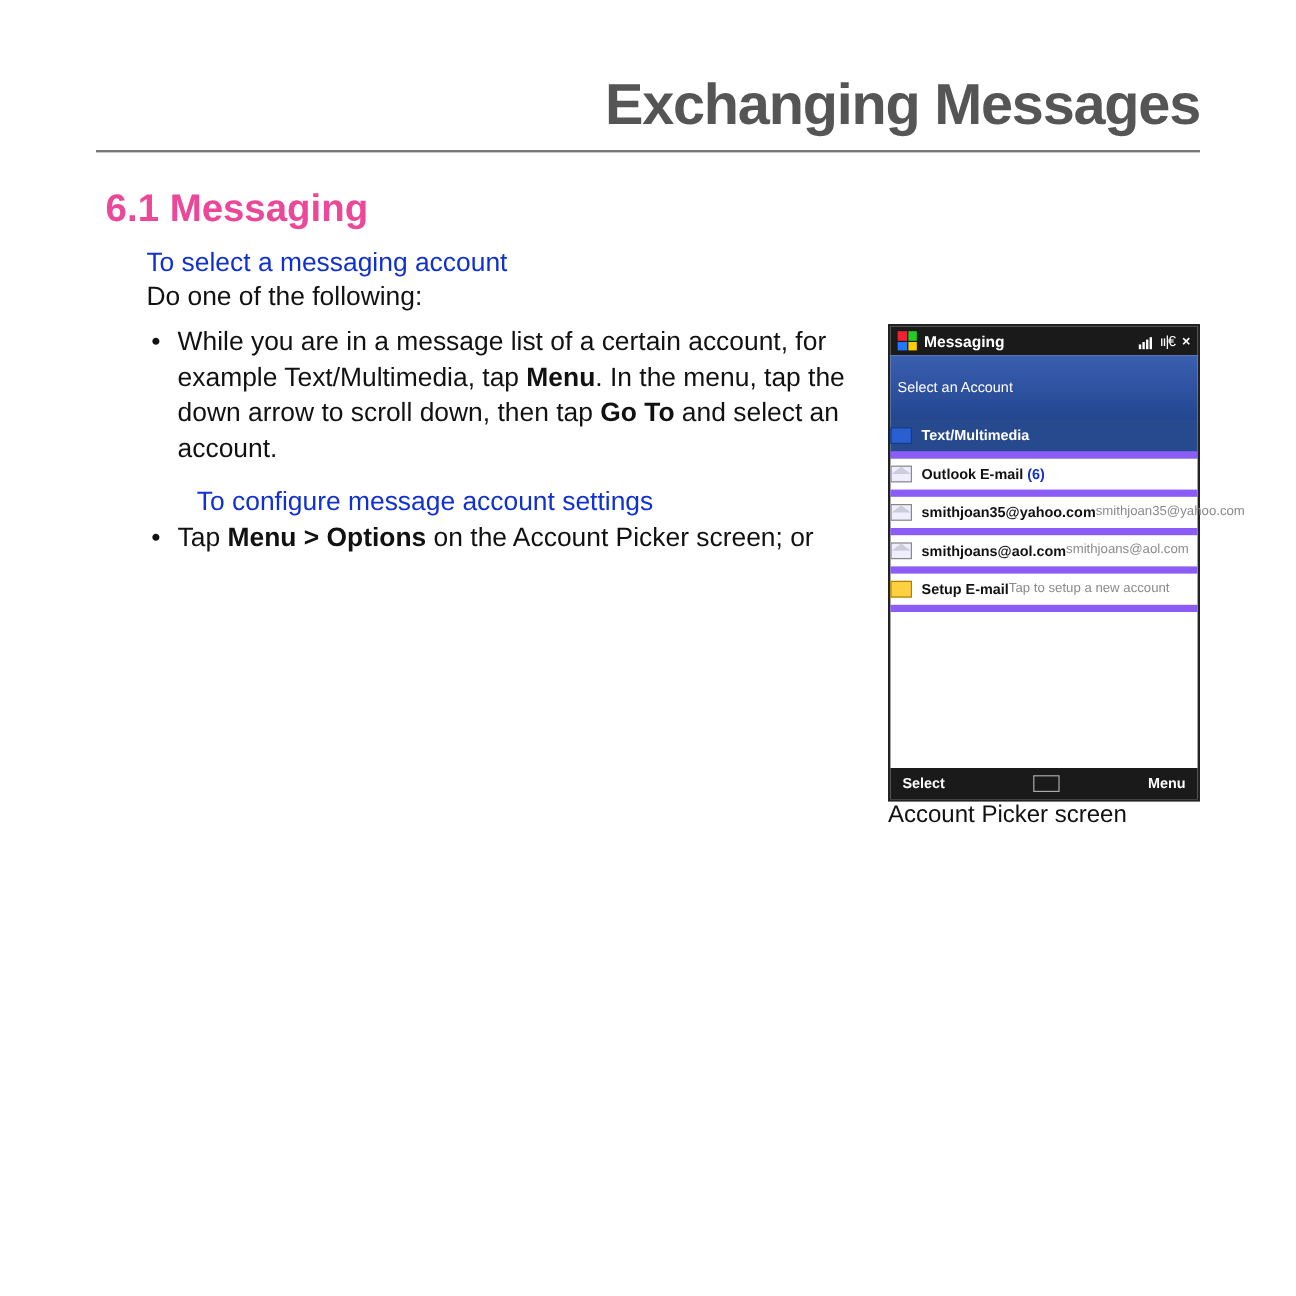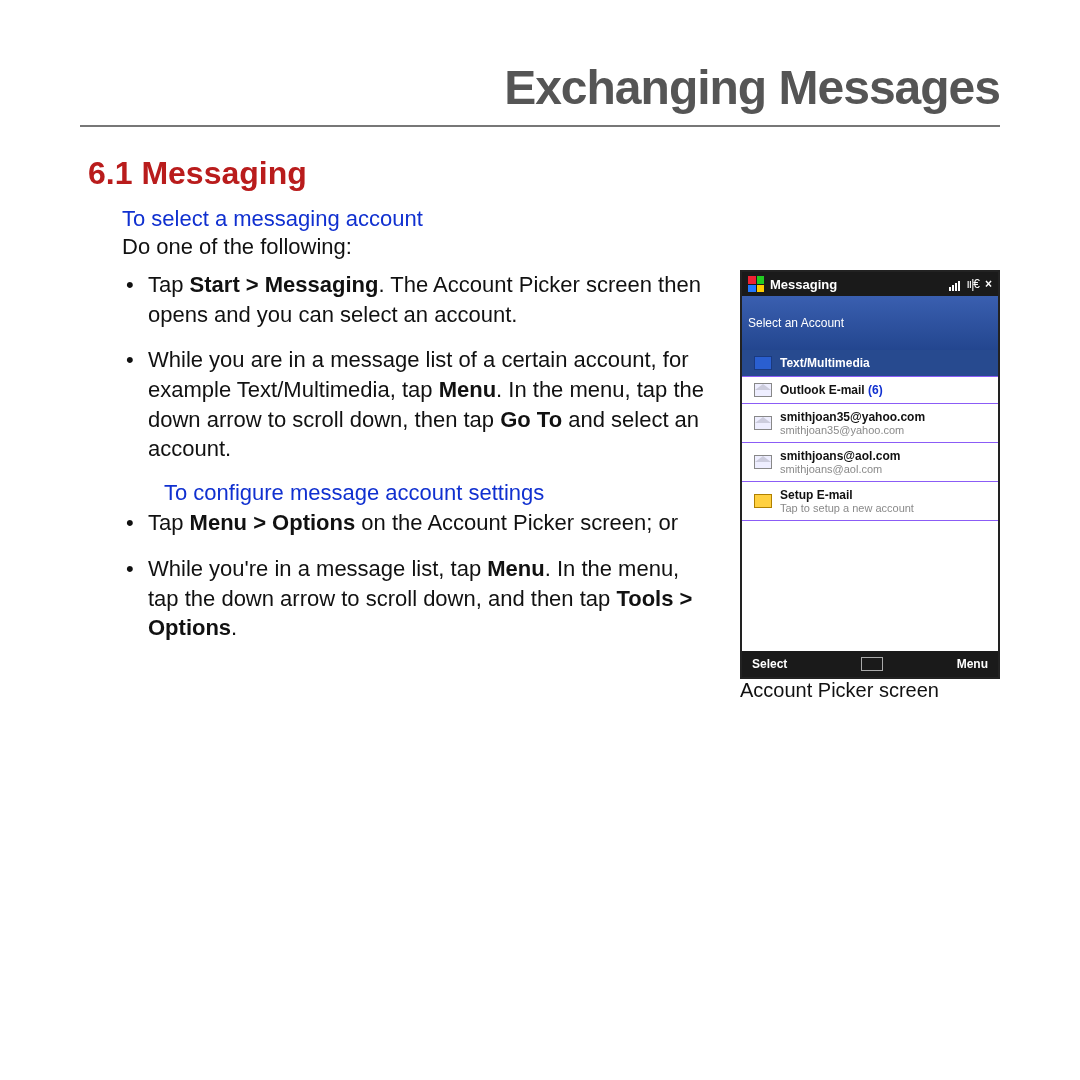--- a/index.html
+++ b/index.html
@@ -1,45 +1,45 @@
 <!DOCTYPE html>
 <html><head>
 <meta charset="utf-8">
 <style>
   html,body{margin:0;padding:0;width:1080px;height:1080px;background:#fff;font-family:"Segoe UI",Arial,sans-serif;color:#111}
   .page{padding:60px 80px 40px 80px}
   .chapter-title{font-size:78px;font-weight:700;color:#555;text-align:right;margin:0 0 8px 0;letter-spacing:-1px}
   .chapter-sub{font-size:48px;font-weight:700;color:#555;text-align:right;margin:0 0 10px 0;letter-spacing:-1px}
   .rule{border:none;border-top:2px solid #777;margin:0 0 28px 0}
-  .section-head{font-size:32px;font-weight:700;color:#b91c1c;margin:0 0 14px 8px}
+  .section-head{font-size:32px;font-weight:700;color:#ec4899;margin:0 0 14px 8px}
   .body-text{font-size:22px;line-height:1.35;margin:0 0 18px 42px}
   .sub-head{font-size:22px;font-weight:400;color:#1030d0;margin:6px 0 2px 42px}
   .lead-in{font-size:22px;margin:0 0 10px 42px}
   .columns{display:flex;gap:28px;align-items:flex-start;margin-left:42px}
   .col-left{flex:1}
   ul.bullets{list-style:none;padding:0;margin:0}
   ul.bullets li{position:relative;padding-left:26px;font-size:22px;line-height:1.35;margin-bottom:16px}
   ul.bullets li::before{content:"•";position:absolute;left:4px;top:0;font-size:22px}
   .bold{font-weight:700}
   
   .phone{width:256px;border:2px solid #222;background:#fff;font-family:Tahoma,Arial,sans-serif}
   .ph-title{background:#1a1a1a;color:#fff;display:flex;align-items:center;justify-content:space-between;padding:4px 6px;font-size:13px;font-weight:700}
   .ph-title .winflag{width:16px;height:16px;display:inline-grid;grid-template-columns:1fr 1fr;grid-template-rows:1fr 1fr;gap:1px;margin-right:6px}
   .winflag span:nth-child(1){background:#e23}
   .winflag span:nth-child(2){background:#2c2}
   .winflag span:nth-child(3){background:#27f}
   .winflag span:nth-child(4){background:#fc0}
   .ph-title-left{display:flex;align-items:center}
   .ph-status{display:flex;gap:6px;align-items:flex-start;font-size:12px}
   .ph-blue{background:linear-gradient(#3a5fb0,#23468f);color:#fff;padding:20px 6px;font-size:12px;font-weight:400}
-  .ph-row{display:flex;align-items:center;gap:8px;padding:6px 12px;border-bottom:1px solid #8b5cf6;font-size:12px}
+  .ph-row{display:flex;align-items:center;gap:8px;padding:6px 0;border-bottom:6px solid #8b5cf6;font-size:12px}
   .ph-row.sel{background:#274a8f;color:#fff}
   .ph-row .pname{font-weight:700}
   .ph-row .psub{color:#8a8a8a;font-size:11px;font-weight:400}
-  .ph-row .stack{display:flex;flex-direction:column}
+  .ph-row .stack{display:flex;flex-direction:row}
   .ph-icon{width:16px;height:12px;border:1px solid #888;background:#eef;position:relative;flex:0 0 auto}
   .ph-icon.env::after{content:"";position:absolute;left:0;right:0;top:0;border-bottom:6px solid #ccd;border-left:8px solid transparent;border-right:8px solid transparent}
   .ph-icon.phone-ic{background:#2a5fd0;border-color:#1a3a80}
   .ph-icon.setup{background:#ffd040;border-color:#b08000}
   .ph-empty{height:130px}
   .ph-bottom{background:#1a1a1a;color:#fff;display:flex;justify-content:space-between;align-items:center;padding:6px 10px;font-size:12px;font-weight:700}
   .ph-kbd{width:20px;height:12px;border:1px solid #aaa;display:inline-block}
   .caption{font-size:20px;margin-top:0}
   .count{color:#1030d0;font-weight:700}
   .sig{display:inline-block}
@@ -58,34 +58,28 @@
   <h3 class="section-head">6.1  Messaging</h3>
 
 
   <div class="sub-head">To select a messaging account</div>
   <div class="lead-in">Do one of the following:</div>
 
   <div class="columns">
     <div class="col-left">
       <ul class="bullets">
         <li>
-          <span>Tap </span><span class="bold">Start &gt; Messaging</span><span>. The Account Picker screen then opens and you can select an account.</span>
-        </li>
-        <li>
           <span>While you are in a message list of a certain account, for example Text/Multimedia, tap </span><span class="bold">Menu</span><span>. In the menu, tap the down arrow to scroll down, then tap </span><span class="bold">Go To</span><span> and select an account.</span>
         </li>
       </ul>
 
       <div class="sub-head">To configure message account settings</div>
       <ul class="bullets">
         <li>
           <span>Tap </span><span class="bold">Menu &gt; Options</span><span> on the Account Picker screen; or</span>
-        </li>
-        <li>
-          <span>While you're in a message list, tap </span><span class="bold">Menu</span><span>. In the menu, tap the down arrow to scroll down, and then tap </span><span class="bold">Tools &gt; Options</span><span>.</span>
         </li>
       </ul>
     </div>
 
     <div>
       <div class="phone">
         <div class="ph-title">
           <span class="ph-title-left">
             <span class="winflag">
                 <span></span>

